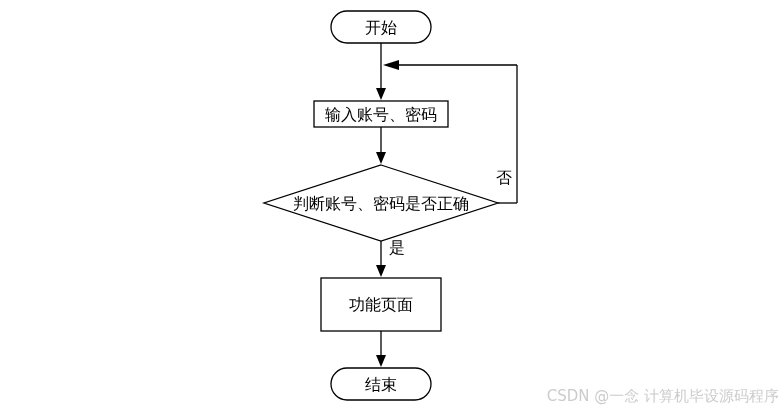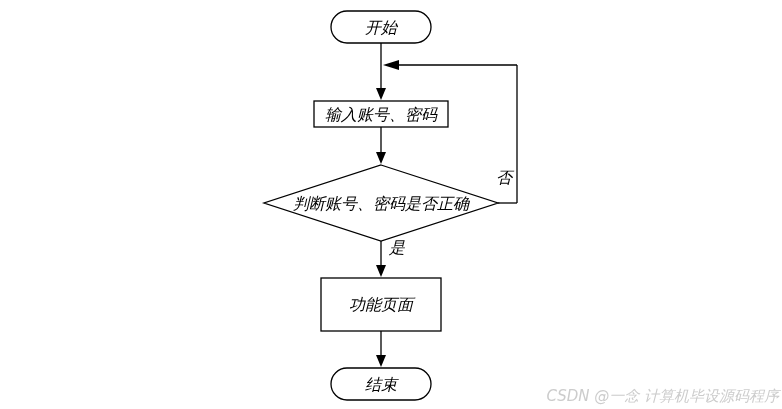--- a/index.html
+++ b/index.html
@@ -7,21 +7,20 @@
     padding: 0;
     background: #ffffff;
     font-family: "DejaVu Sans", "Liberation Sans", sans-serif;
   }
   .stage {
     position: relative;
     width: 782px;
     height: 409px;
     background: #ffffff;
     overflow: hidden;
-    font-style: italic;
   }
   svg text {
     font-family: "DejaVu Sans", "Liberation Sans", sans-serif;
     fill: #000000;
   }
   svg text.node-label { font-size: 16px; }
   svg text.edge-label { font-size: 16px; }
   svg text.watermark  { font-size: 15px; fill: #cccccc; }
   .shape {
     fill: #ffffff;

